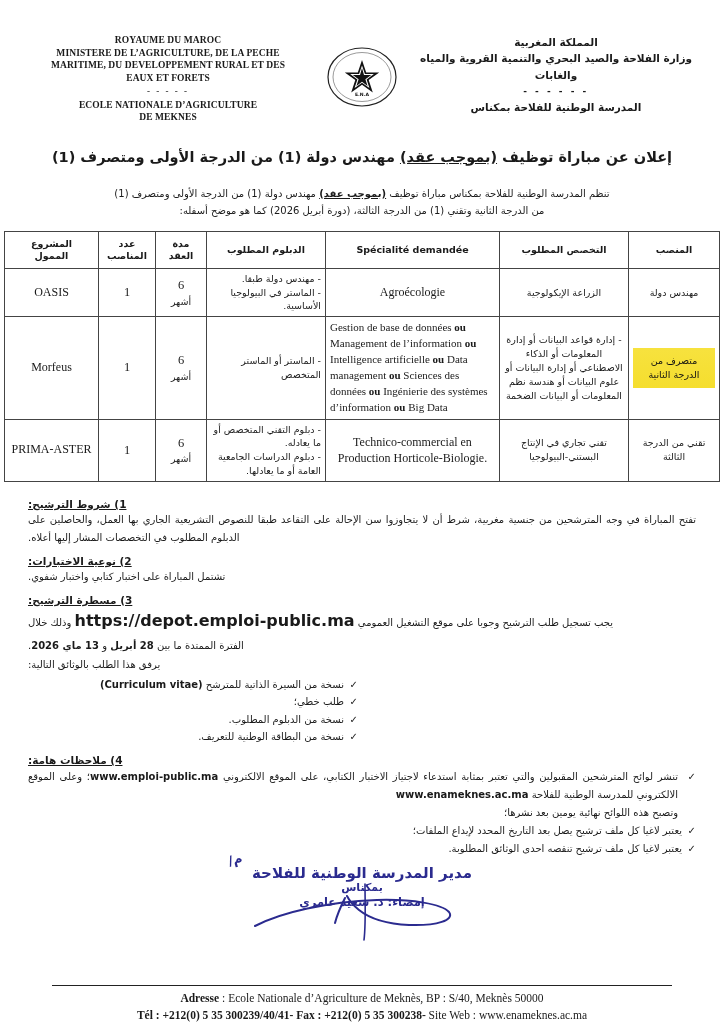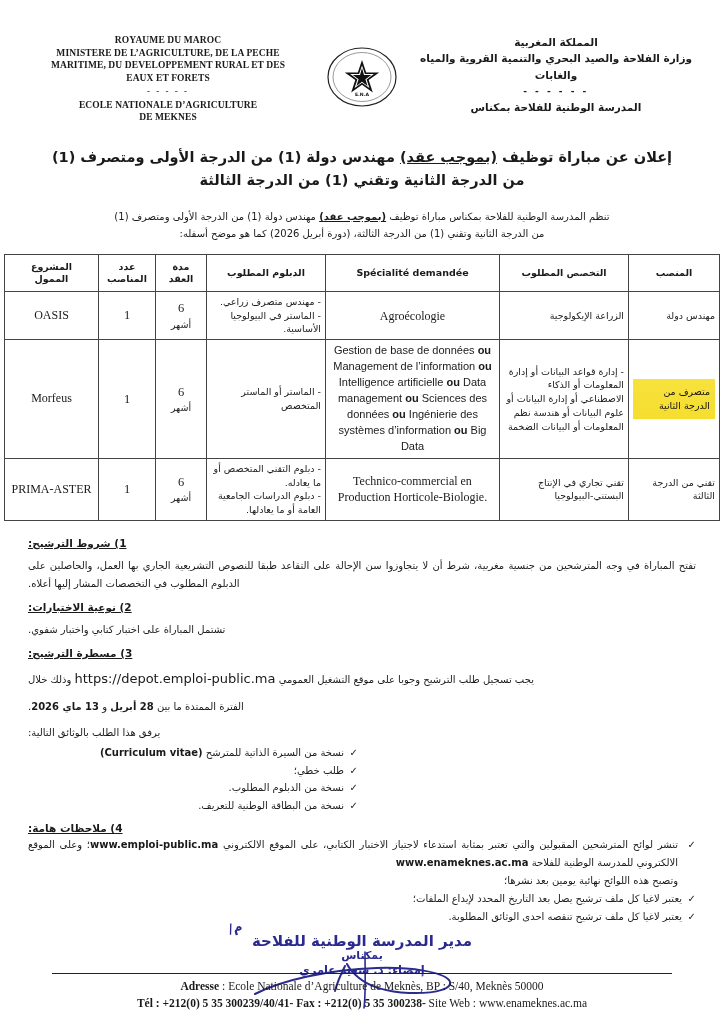--- a/index.html
+++ b/index.html
@@ -121,41 +121,41 @@
   .c-spec-fr { width: 165px; }
   .c-dip { width: 110px; }
   .c-duree { width: 42px; }
   .c-nb { width: 48px; }
   .c-proj { width: 85px; }
 
   td.ar {
     font-family: "DejaVu Sans", sans-serif;
     font-size: 9.5px;
     line-height: 1.45;
-    text-align: right;
+    text-align: center;
   }
   td.ar-r {
     font-family: "DejaVu Sans", sans-serif;
     font-size: 9.5px;
     line-height: 1.45;
     text-align: right;
   }
   td.fr {
     direction: ltr;
     font-family: "Liberation Serif", serif;
     font-size: 12px;
     line-height: 1.35;
     text-align: center;
   }
   td.fr-sans {
     direction: ltr;
-    font-family: Liberation Sans, sans-serif;
+    font-family: Liberation Serif, serif;
     font-size: 11px;
     line-height: 1.45;
-    text-align: center;
+    text-align: left;
   }
   td.fr-sans b { font-weight: bold; }
   td.num {
     direction: ltr;
     font-family: "Liberation Serif", serif;
     font-size: 12.5px;
     text-align: center;
   }
   td.dur {
     font-family: "DejaVu Sans", sans-serif;
@@ -195,28 +195,28 @@
     text-decoration: underline;
     text-align: left;
     direction: rtl;
     margin-top: 8px;
   }
   .sec-body {
     font-size: 10px;
     line-height: 1.8;
     text-align: justify;
     text-align-last: left;
-    margin-top: 8px;
+    margin-top: 1px;
   }
   .sec-body .lat {
     direction: ltr;
     unicode-bidi: embed;
     font-family: "DejaVu Sans", sans-serif;
-    font-weight: normal;
-    font-size: 13px;
+    font-weight: bold;
+    font-size: 16px;
   }
   .sec-line-r { text-align: left; }
   ul.ticks {
     list-style: none;
     margin: 2px 0 0 0;
     padding: 0;
     direction: rtl;
   }
   ul.ticks li {
     font-size: 10px;
@@ -288,21 +288,21 @@
     left: 50%;
     transform: translateX(-50%);
     top: 18px;
     pointer-events: none;
   }
 
   
   .footer {
     position: absolute;
     left: 0; right: 0;
-    bottom: 12px;
+    bottom: 0;
     direction: ltr;
     text-align: center;
     font-family: "Liberation Serif", serif;
     font-size: 11.5px;
     line-height: 1.5;
   }
   .footer .rule {
     border-top: 1.5px solid #222;
     width: 620px;
     margin: 0 auto 4px auto;
@@ -341,21 +341,20 @@
       <div>MARITIME, DU DEVELOPPEMENT RURAL ET DES</div>
       <div>EAUX ET FORETS</div>
       <div class="hdr-dots">- - - - -</div>
       <div>ECOLE NATIONALE D’AGRICULTURE</div>
       <div>DE MEKNES</div>
     </div>
   </div>
 
   <div class="title">
     <div><span>إعلان عن مباراة توظيف </span><u>(بموجب عقد)</u><span> مهندس دولة (1) من الدرجة الأولى ومتصرف (1)</span></div>
-    <div>من الدرجة الثانية وتقني (1) من الدرجة الثالثة</div>
   </div>
 
   <div class="intro">
     <div><span>تنظم المدرسة الوطنية للفلاحة بمكناس مباراة توظيف </span><b>(بموجب عقد)</b><span> مهندس دولة (1) من الدرجة الأولى ومتصرف (1)</span></div>
     <div>من الدرجة الثانية وتقني (1) من الدرجة الثالثة، (دورة أبريل 2026) كما هو موضح أسفله:</div>
   </div>
 
   <table class="jobs">
     <thead>
       <tr>
@@ -376,21 +375,21 @@
           <div>الممول</div>
         </th>
       </tr>
     </thead>
     <tbody id="jobs-body">
         <tr>
           <td class="ar">مهندس دولة</td>
           <td class="ar">الزراعة الإيكولوجية</td>
           <td class="fr">Agroécologie</td>
           <td class="ar-r">
-            <div>- مهندس متصرف زراعي.</div>
+            <div>- مهندس دولة طبقا.</div>
             <div>- الماستر في البيولوجيا الأساسية.</div>
           </td>
           <td class="dur"><span class="n">6</span><span>أشهر</span></td>
           <td class="num">1</td>
           <td class="proj">OASIS</td>
         </tr>
         <tr>
           <td class="ar"><span class="hl">متصرف من الدرجة الثانية</span></td>
           <td class="ar">- إدارة قواعد البيانات أو إدارة المعلومات أو الذكاء الاصطناعي أو إدارة البيانات أو علوم البيانات أو هندسة نظم المعلومات أو البيانات الضخمة</td>
           <td class="fr-sans">Gestion de base de données <b>ou</b> Management de l’information <b>ou</b> Intelligence artificielle <b>ou</b> Data management <b>ou</b> Sciences des données <b>ou</b> Ingénierie des systèmes d’information <b>ou</b> Big Data</td>

